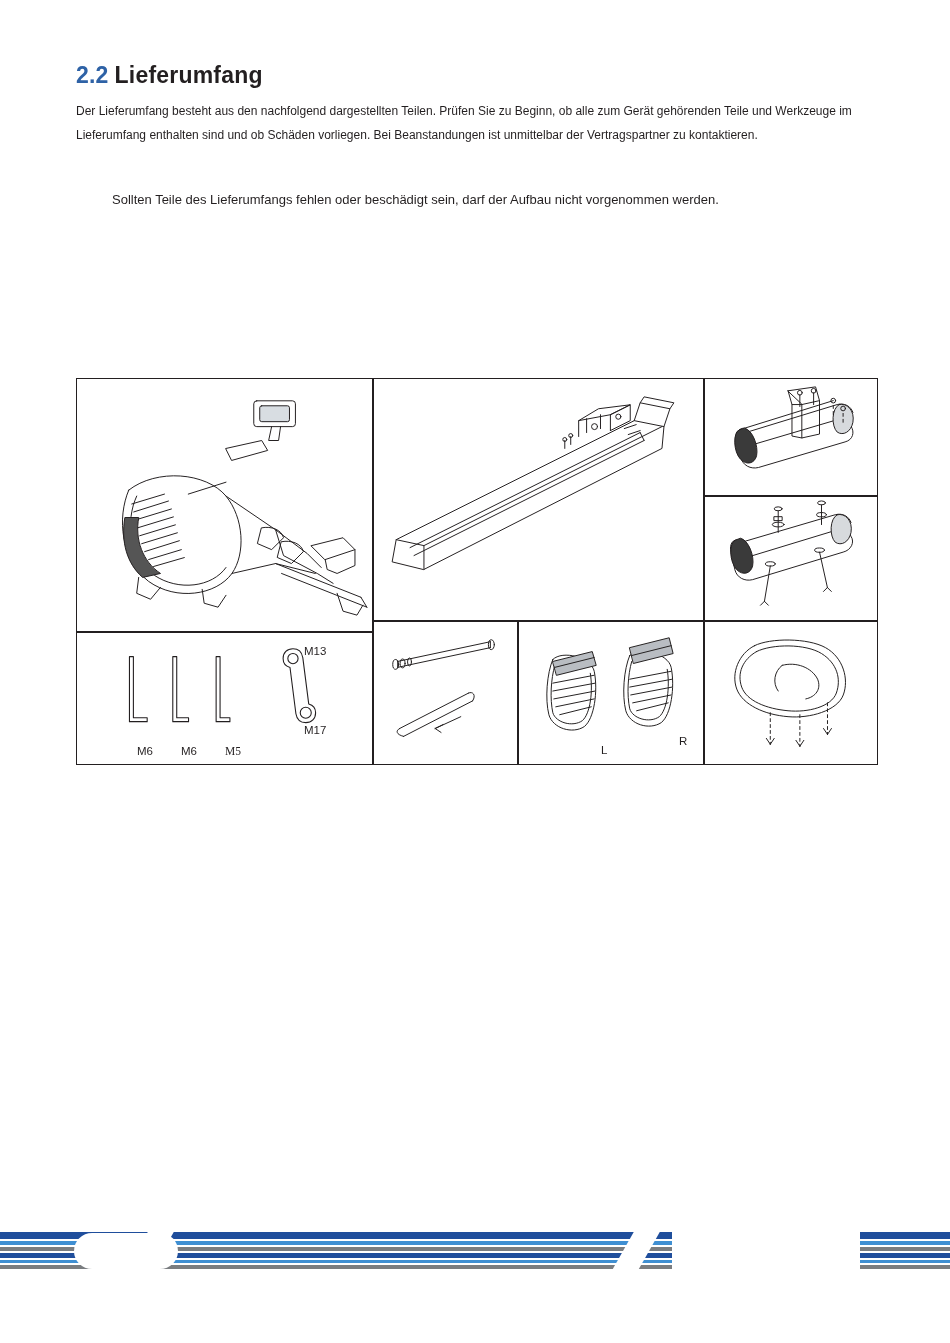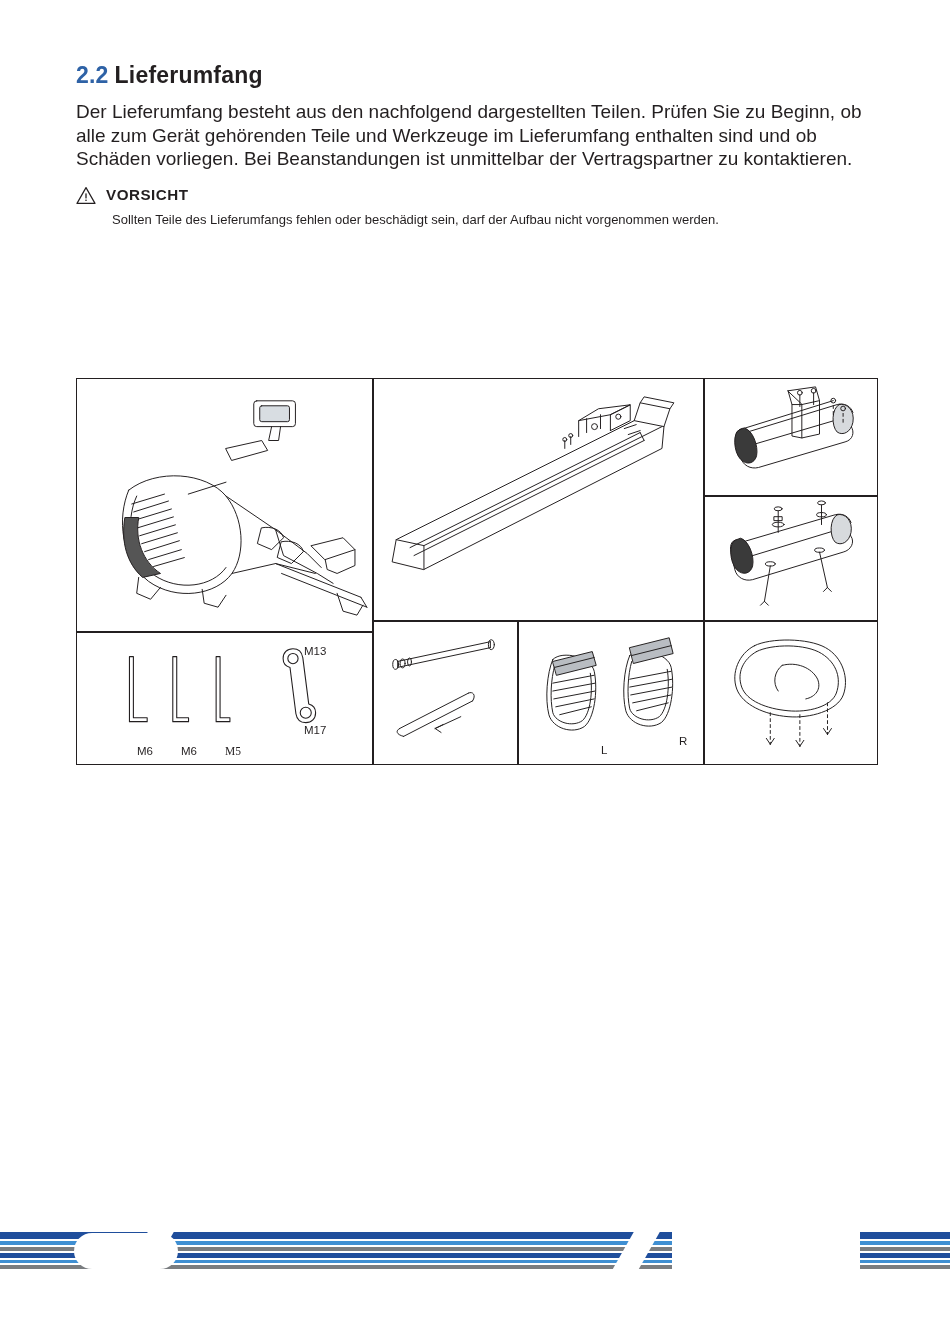--- a/index.html
+++ b/index.html
@@ -39,21 +39,21 @@
     color: #231f20;
     margin-left: 6px;
   }
 
   
   .intro {
     position: absolute;
     left: 76px;
     top: 100px;
     width: 800px;
-    font-size: 19px;
+    font-size: 12px;
     line-height: 23.5px;
     color: #231f20;
   }
 
   
   .caution {
     position: absolute;
     left: 76px;
     top: 185px;
     width: 810px;
@@ -134,30 +134,20 @@
 
 <div class="page">
 
   <div class="heading">
     <span class="num">2.2</span><span class="title">Lieferumfang</span>
   </div>
 
   <div class="intro">Der Lieferumfang besteht aus den nachfolgend dargestellten Teilen. Prüfen Sie zu Beginn, ob alle zum Gerät gehörenden Teile und Werkzeuge im Lieferumfang enthalten sind und ob Schäden vorliegen. Bei Beanstandungen ist unmittelbar der Vertragspartner zu kontaktieren.</div>
 
   <div class="caution">
-    <div class="caution-head">
-      <span class="warn-icon">
-        <svg viewBox="0 0 20 19" xmlns="http://www.w3.org/2000/svg">
-          <path d="M10 1.6 L19 17.4 L1 17.4 Z" fill="none" stroke="#231f20" stroke-width="1.2" stroke-linejoin="round"></path>
-          <rect x="9.35" y="7.4" width="1.3" height="5" fill="#231f20"></rect>
-          <rect x="9.35" y="13.6" width="1.3" height="1.4" fill="#231f20"></rect>
-        </svg>
-      </span>
-      <span class="caution-title">VORSICHT</span>
-    </div>
     <div class="caution-text">Sollten Teile des Lieferumfangs fehlen oder beschädigt sein, darf der Aufbau nicht vorgenommen werden.</div>
   </div>
 
   <div class="figure">
 
     <div class="cell c-machine">
       <svg viewBox="0 0 297 254" xmlns="http://www.w3.org/2000/svg">
         <g fill="none" stroke="#231f20" stroke-width="1" stroke-linejoin="round" stroke-linecap="round">
 
           <rect x="178" y="22" width="42" height="26" rx="3"></rect>

